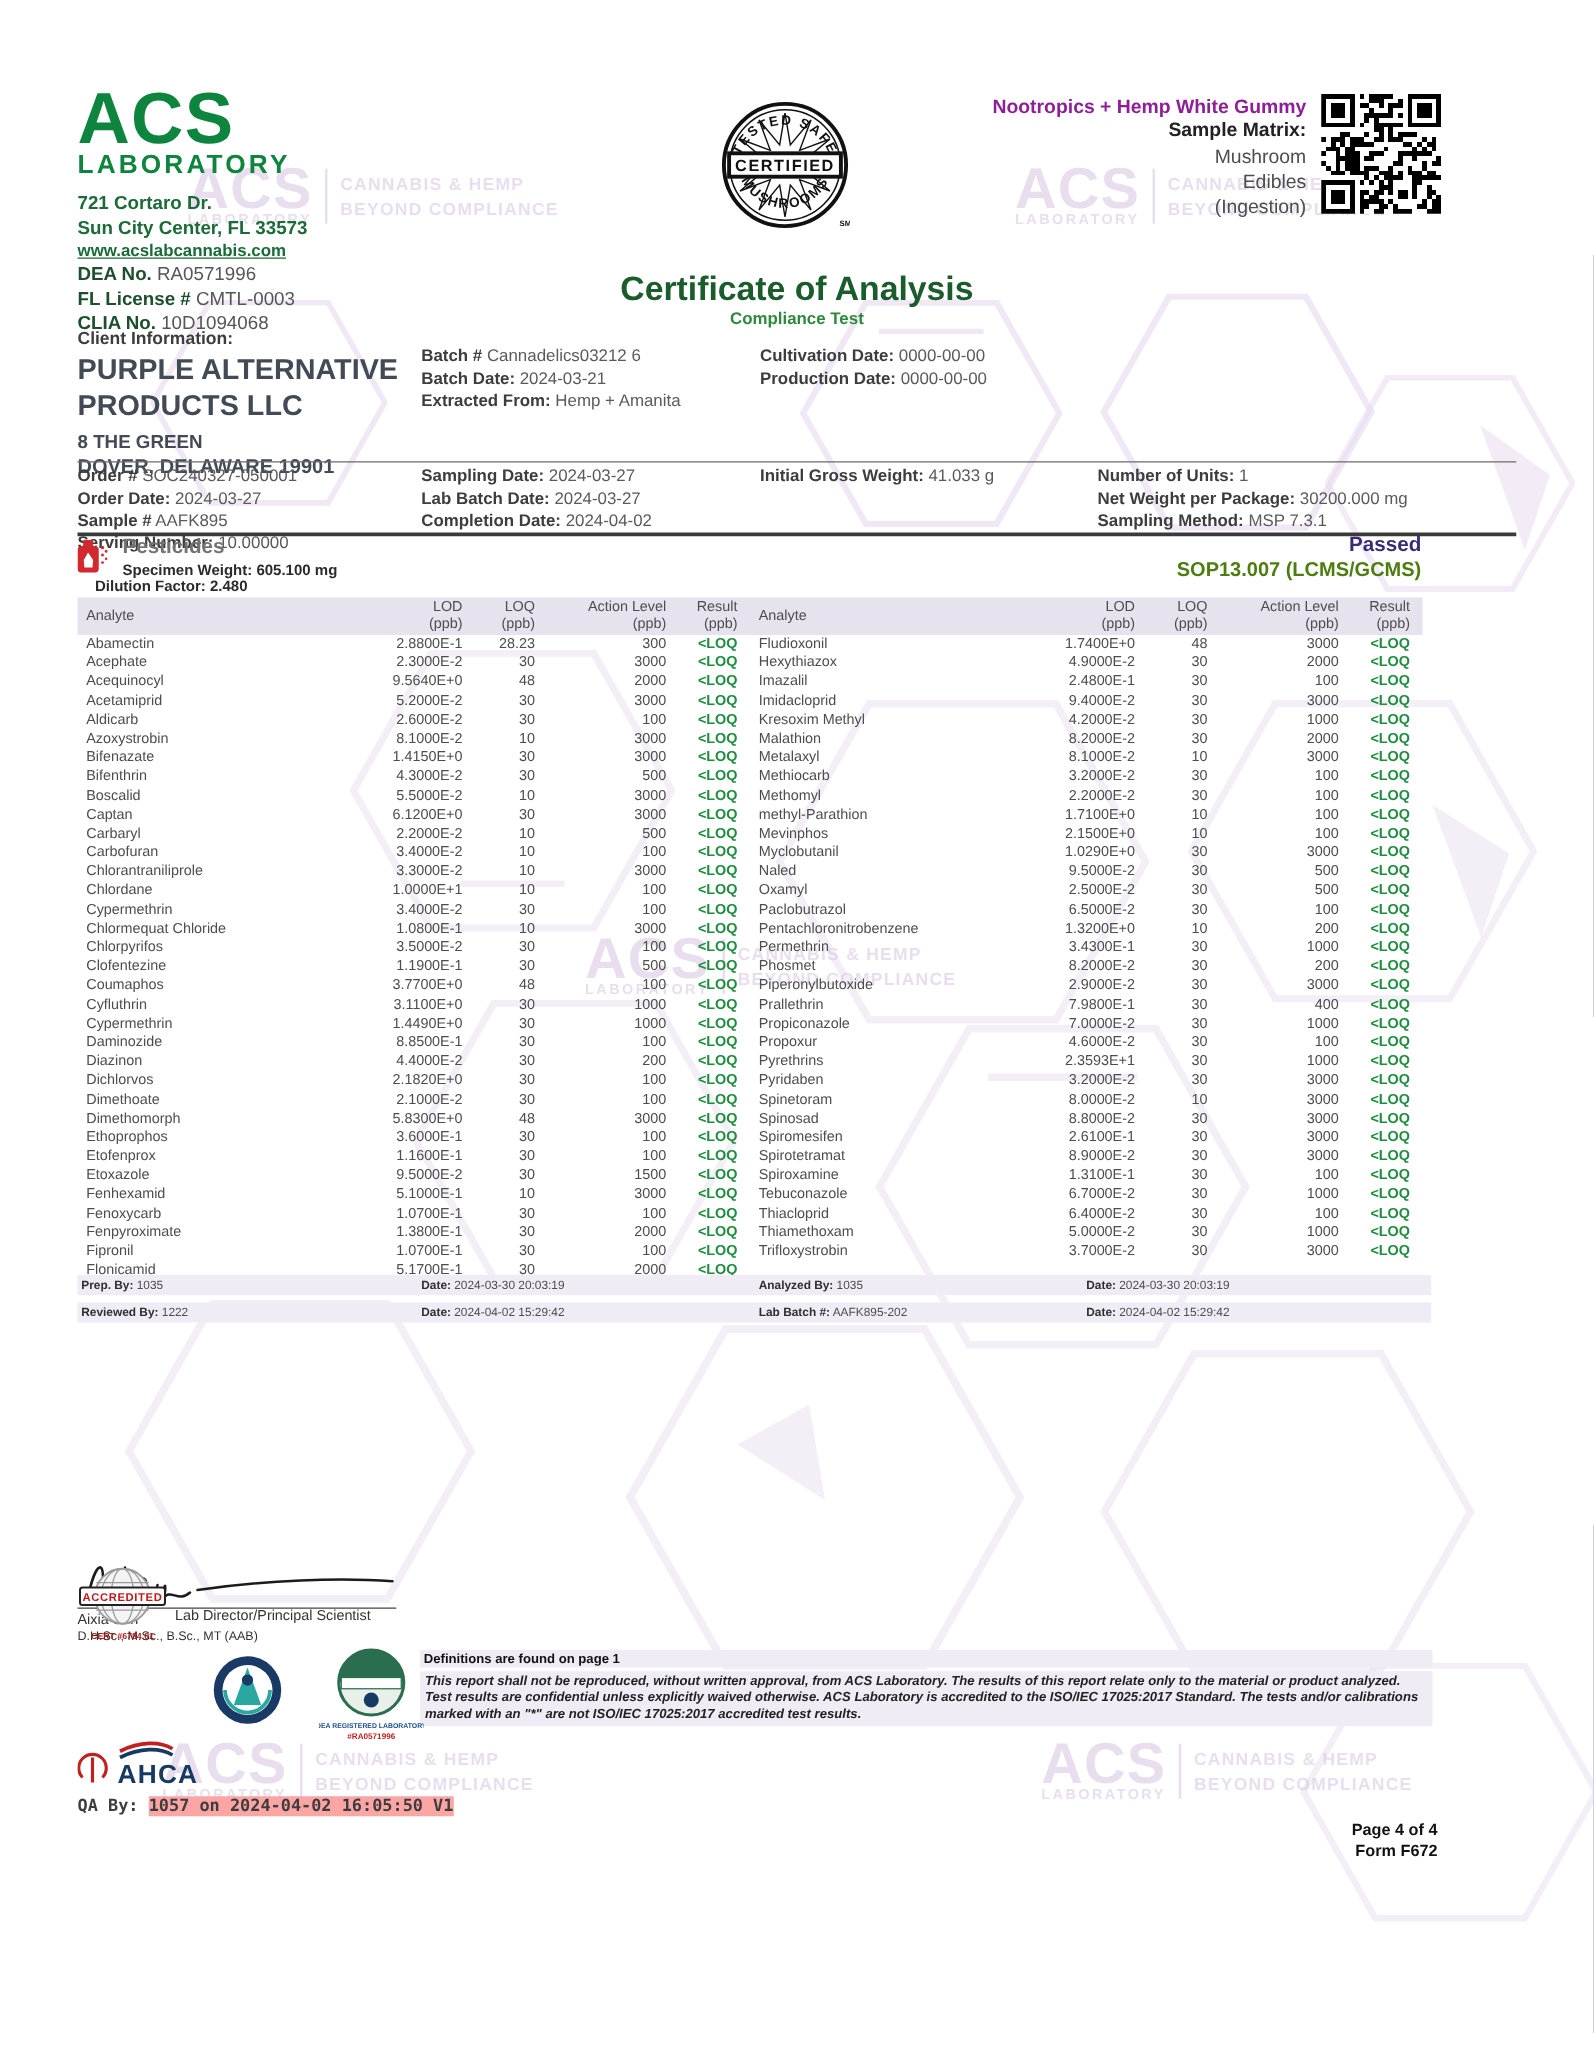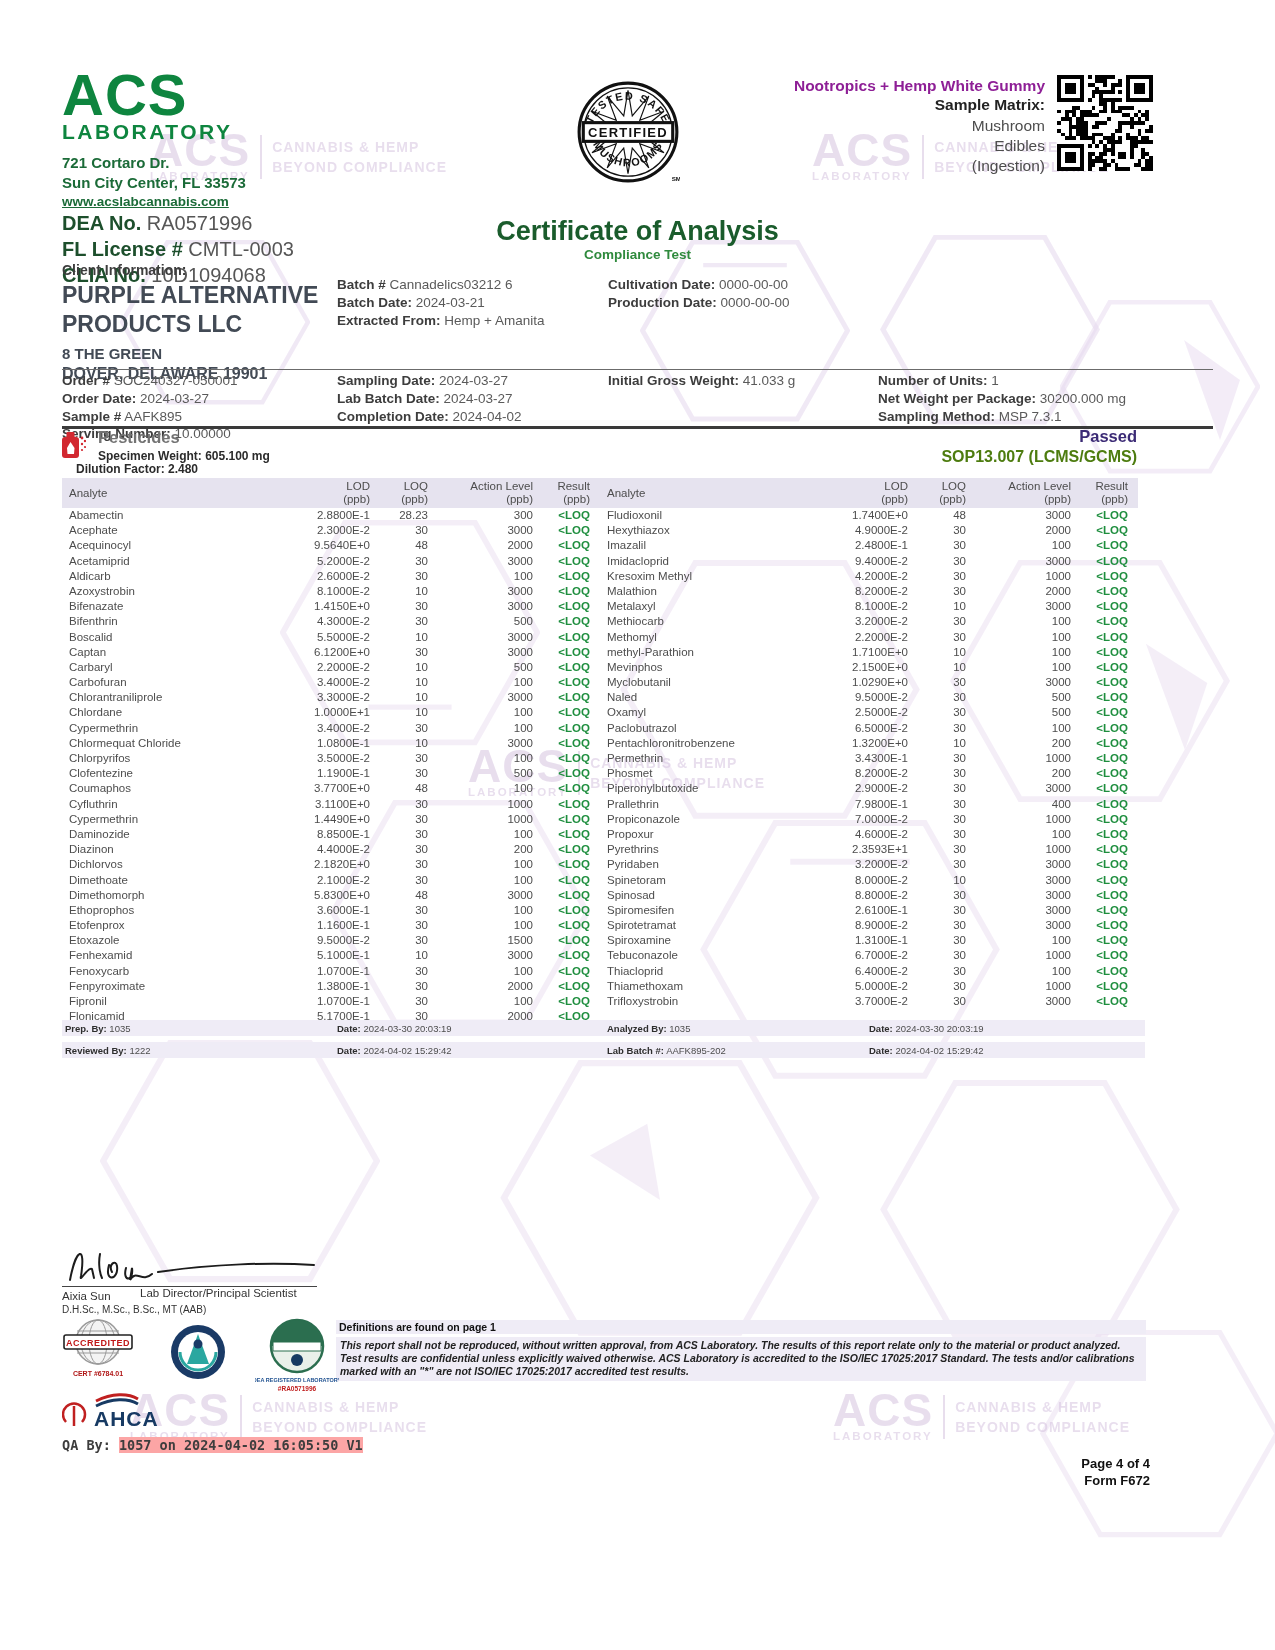--- a/index.html
+++ b/index.html
@@ -17,21 +17,21 @@
   .wm .wm-bar { width:2px; height:44px; background:#d6c4e0; }
   .wm .wm-right { font-size:14px; font-weight:bold; line-height:1.45; letter-spacing:1px; }
   .hexwrap { position:absolute; inset:0; pointer-events:none; }
   .hex { position:absolute; opacity:.5; }
 
   
   .logo-acs { font-size:58px; font-weight:bold; color:#0e853f; line-height:.8; letter-spacing:1px; }
   .logo-lab { font-size:21px; font-weight:bold; color:#0e853f; letter-spacing:2.5px; margin-top:2px; }
   .addr { margin-top:9px; color:#1b6b38; font-weight:bold; font-size:15px; line-height:1.3; }
   .site { color:#1b6b38; font-weight:bold; font-size:13.5px; text-decoration:underline; display:inline-block; margin:1px 0 2px 0; }
-  .ids .kv { font-size:20px; line-height:1.28; color:#565656; }
+  .ids .kv { font-size:15px; line-height:1.28; color:#565656; }
   .ids .kv b { color:#1d4f2c; }
 
   .hdr-right { text-align:right; }
   .prod-name { color:#8e1f96; font-weight:bold; font-size:15.5px; line-height:1.25; }
   .matrix-label { color:#222; font-weight:bold; font-size:15.5px; line-height:1.3; }
   .matrix-line { color:#4d4d4d; font-size:15.5px; line-height:1.3; }
 
   .coa-title { width:100%; text-align:center; color:#1a5c2c; font-weight:bold; font-size:27px; }
   .coa-sub { width:100%; text-align:center; color:#2f8a3d; font-weight:bold; font-size:13.5px; }
 
@@ -1067,21 +1067,21 @@
     </svg>
   </div>
   <div class="sig-line" style="top:1286px"></div>
   <div class="abs sig-name" style="left:62px;top:1290px">Aixia Sun</div>
   <div class="abs sig-role" style="left:140px;top:1287px">Lab Director/Principal Scientist</div>
   <div class="abs sig-cred" style="left:62px;top:1304px">D.H.Sc., M.Sc., B.Sc., MT (AAB)</div>
 
   <div class="defs-bar" style="top:1320px">Definitions are found on page 1</div>
   <div class="disclaimer" style="top:1337px">This report shall not be reproduced, without written approval, from ACS Laboratory. The results of this report relate only to the material or product analyzed. Test results are confidential unless explicitly waived otherwise. ACS Laboratory is accredited to the ISO/IEC 17025:2017 Standard. The tests and/or calibrations marked with an "*" are not ISO/IEC 17025:2017 accredited test results.</div>
 
-  <div class="abs" style="left:62px;top:1316px">
+  <div class="abs" style="left:62px;top:1251px">
     <svg width="72" height="70" viewBox="0 0 72 70">
       <circle cx="36" cy="26" r="22" fill="#f4f4f4" stroke="#9a9a9a" stroke-width="1.5"></circle>
       <ellipse cx="36" cy="26" rx="9" ry="22" fill="none" stroke="#9a9a9a"></ellipse>
       <ellipse cx="36" cy="26" rx="17" ry="22" fill="none" stroke="#9a9a9a"></ellipse>
       <line x1="15" y1="15" x2="57" y2="15" stroke="#9a9a9a"></line>
         <line x1="14" y1="26" x2="58" y2="26" stroke="#9a9a9a"></line>
         <line x1="15" y1="37" x2="57" y2="37" stroke="#9a9a9a"></line>
       <rect x="2" y="19" width="68" height="14" fill="#fff" stroke="#222" stroke-width="1.6" rx="2"></rect>
       <text x="36" y="29.5" text-anchor="middle" font-size="9" font-weight="bold" fill="#c01818" letter-spacing="0.5">ACCREDITED</text>
       <text x="36" y="60" text-anchor="middle" font-size="7" fill="#b01515" font-weight="bold">CERT #6784.01</text>

